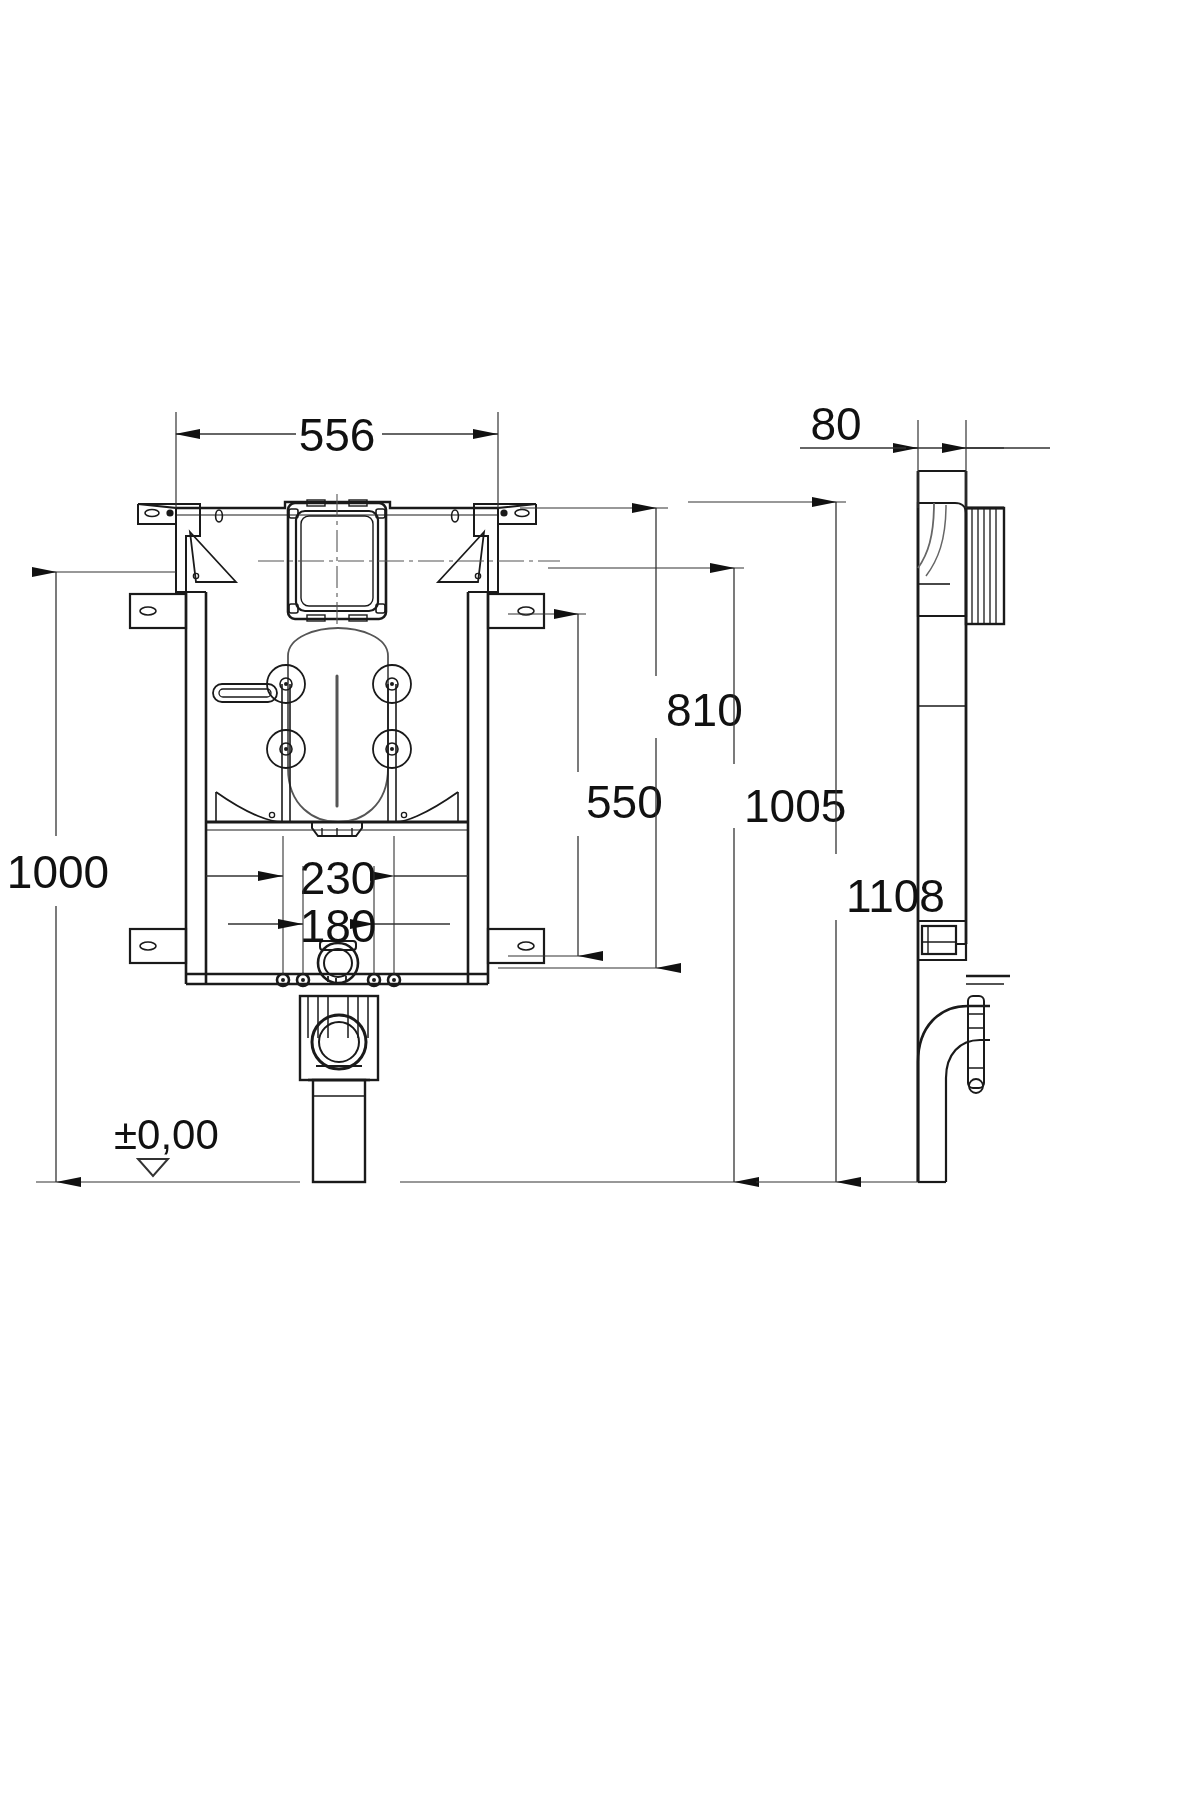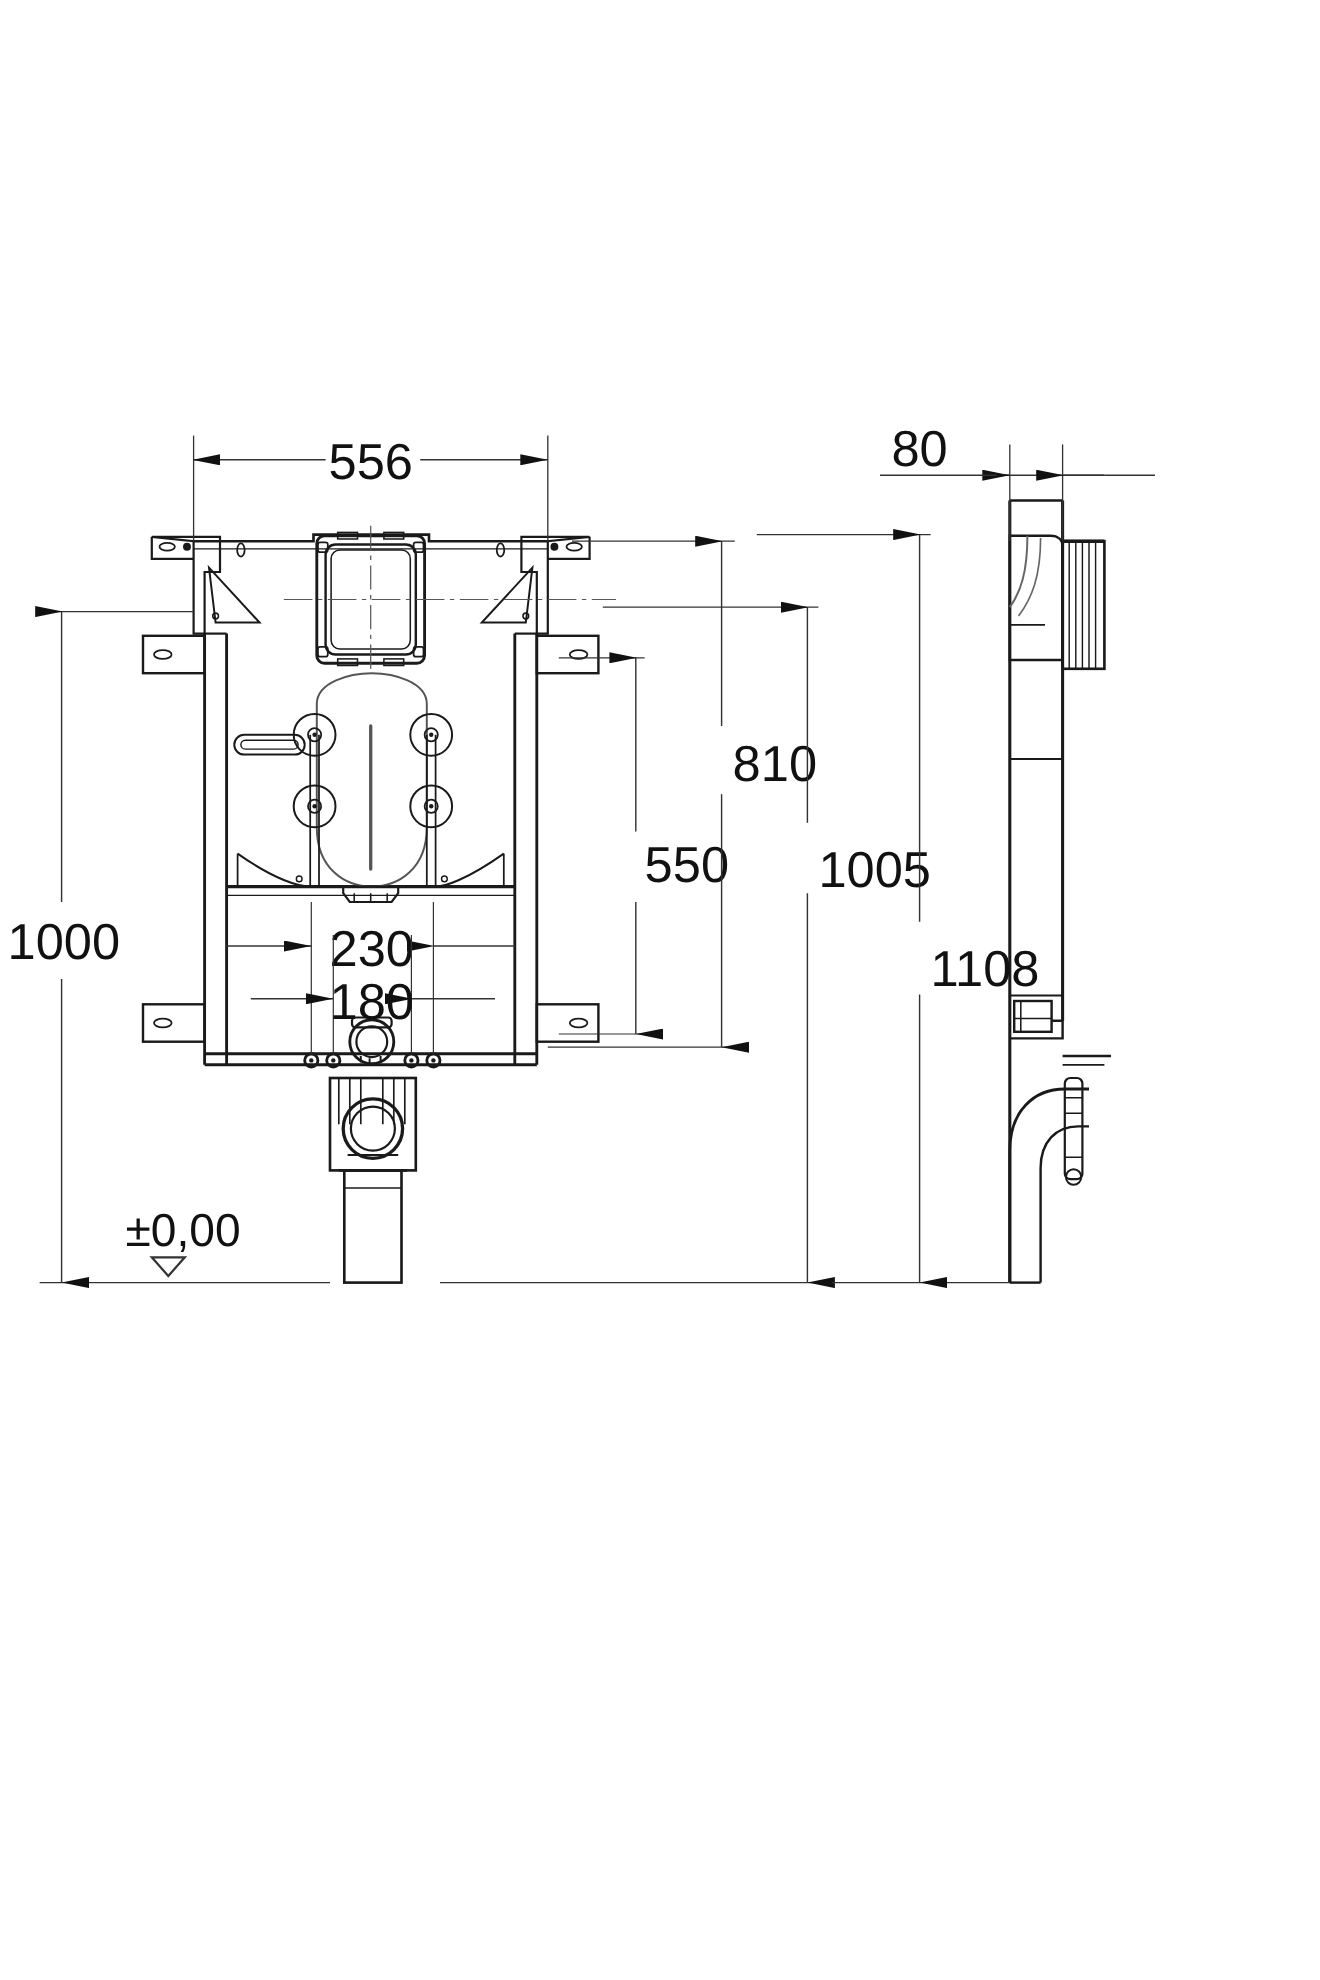--- a/index.html
+++ b/index.html
@@ -1,17 +1,17 @@
 <!DOCTYPE html>
 <html><head>
 <meta charset="utf-8">
 <style>
   html,body{margin:0;padding:0;background:#ffffff;}
   body{width:1200px;height:1800px;font-family:"Liberation Sans",sans-serif;overflow:hidden;}
-  #sheet{position:relative;width:1200px;height:1752px;background:#fff;}
+  #sheet{position:relative;width:1200px;height:1752px;background:#fff;margin-top:16px;}
   svg{display:block;}
   .dim-text{font-family:"Liberation Sans",sans-serif;font-weight:400;fill:#111111;}
 </style>
 </head>
 <body>
 
 <div id="sheet">
 <svg width="1200" height="1800" viewBox="0 0 1200 1800" xmlns="http://www.w3.org/2000/svg">
 
   <rect x="0" y="0" width="1200" height="1800" fill="#ffffff"></rect>

